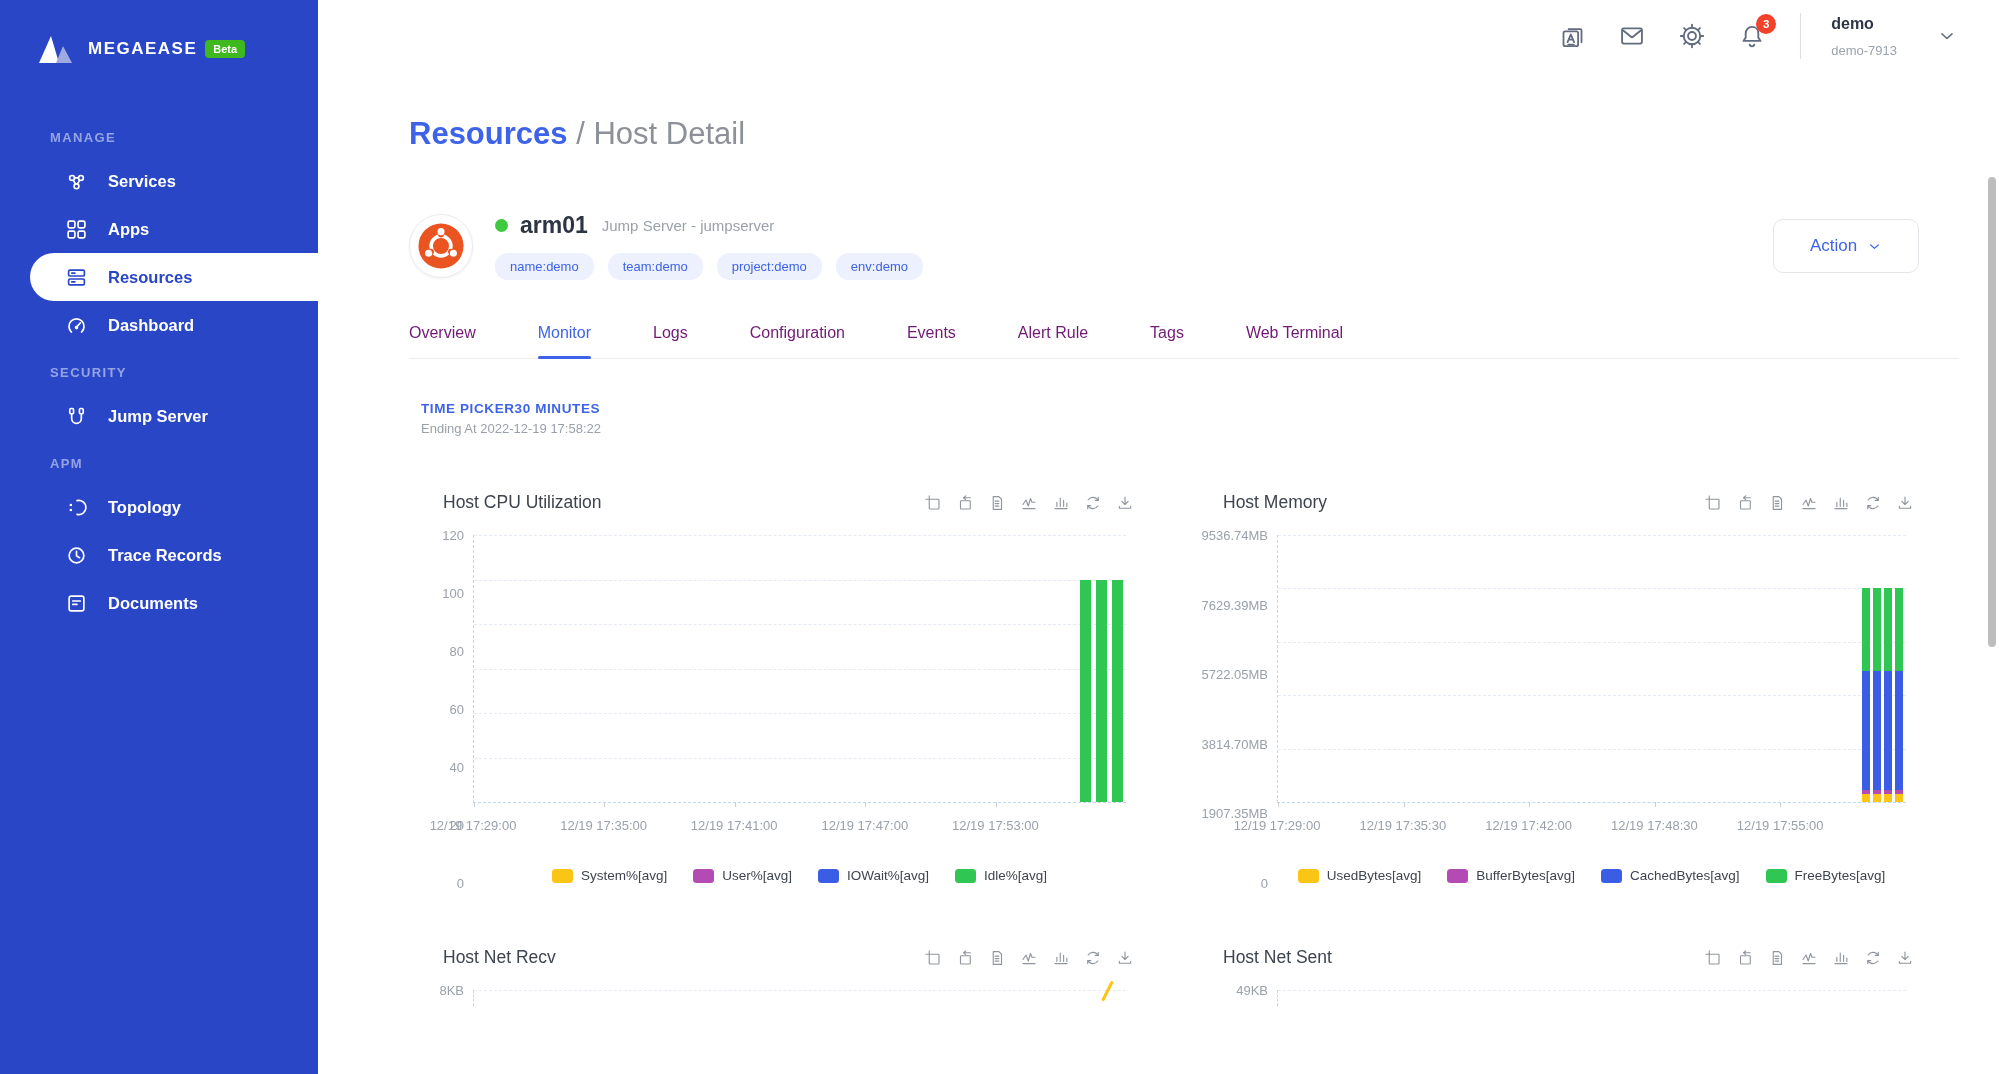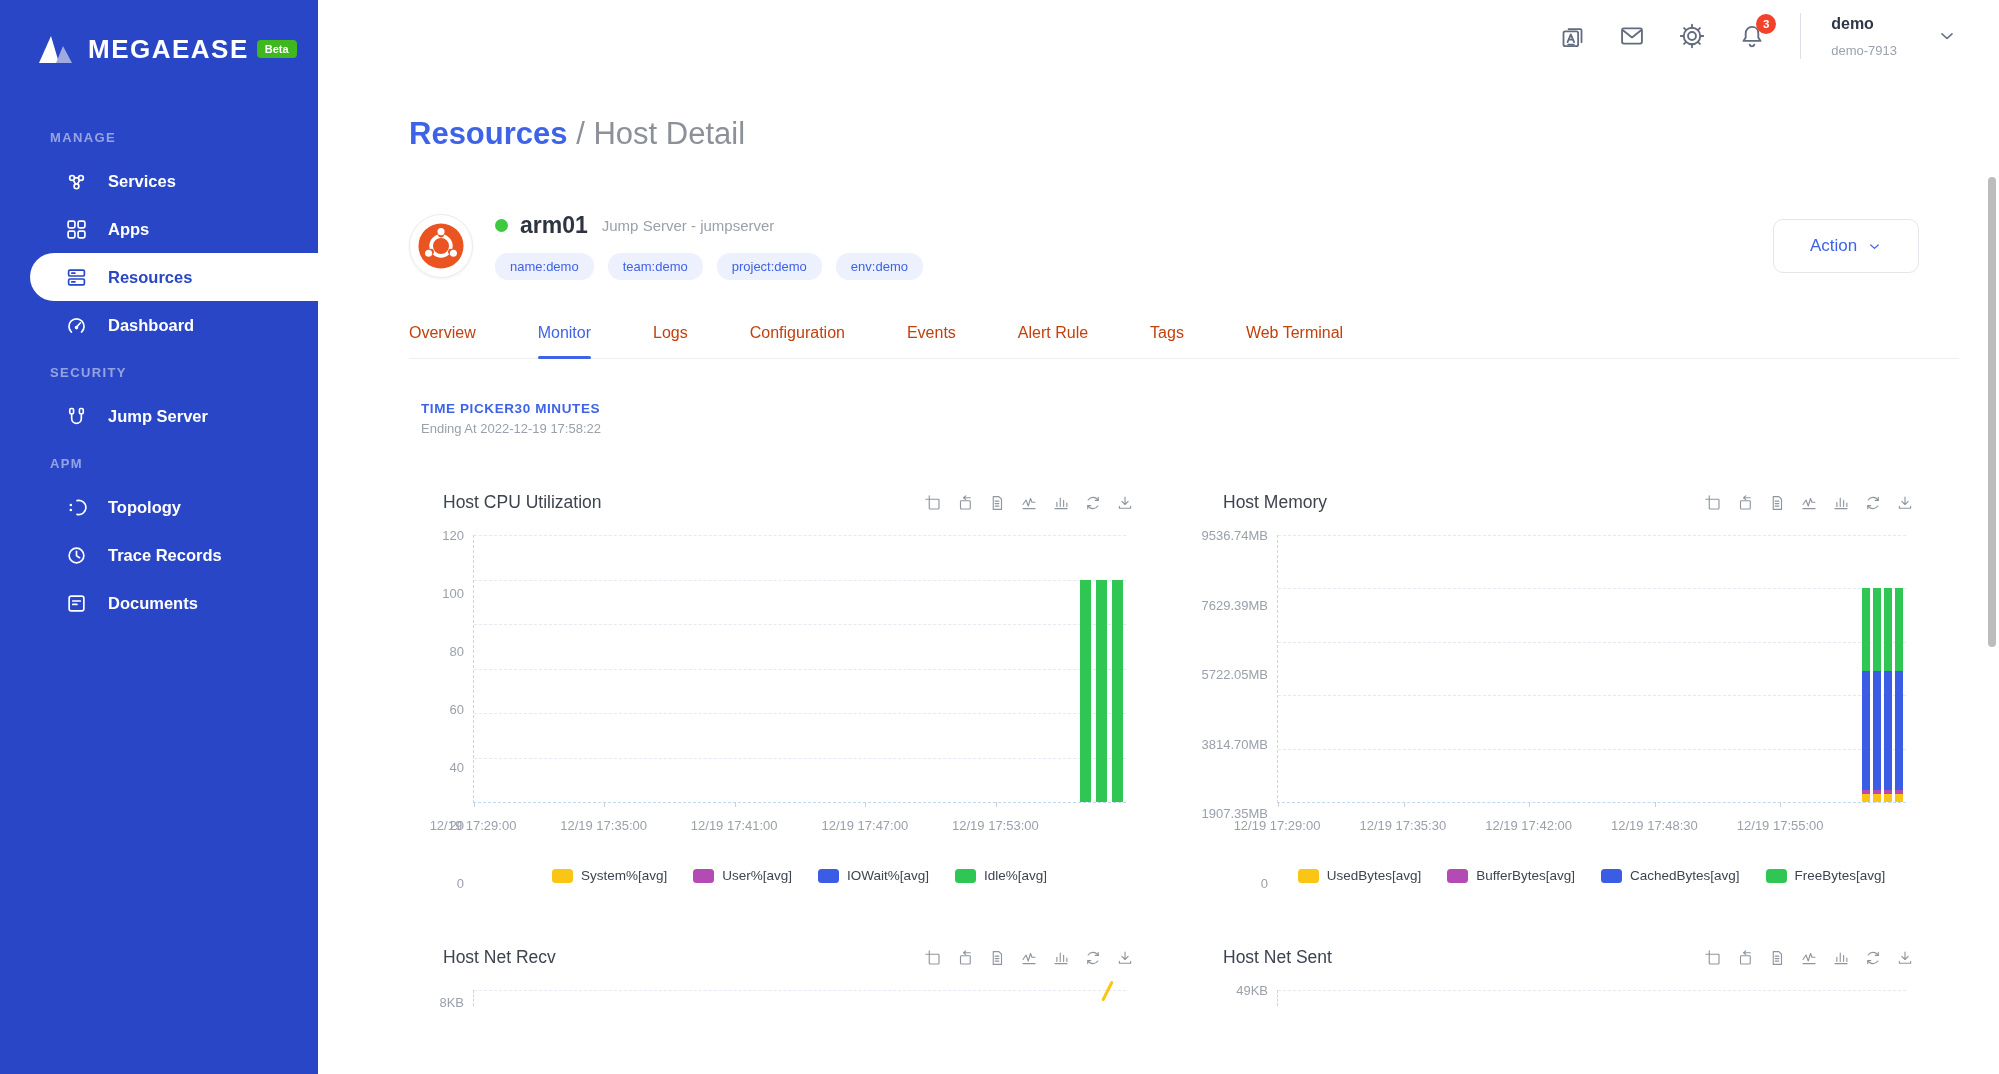--- a/index.html
+++ b/index.html
@@ -3,21 +3,21 @@
 <meta charset="utf-8">
 <style>
   * { margin:0; padding:0; box-sizing:border-box; }
   html,body { width:1999px; height:1074px; overflow:hidden; }
   body { font-family:"Liberation Sans", sans-serif; background:#fff; display:flex; color:#2e3542; }
 
   
   .sidebar { width:318px; flex-shrink:0; background:#2946C6; color:#fff; height:100%; }
   .logo-row { display:flex; align-items:center; padding:32px 0 0 36px; }
   .logo-mark { width:40px; height:34px; margin-right:12px; }
-  .logo-text { font-size:26px; font-weight:bold; letter-spacing:1.5px; }
+  .logo-text { font-size:17px; font-weight:bold; letter-spacing:1.5px; }
   .beta-badge { background:#3FB71E; color:#fff; font-size:11px; font-weight:bold;
     padding:3px 8px; border-radius:4px; margin-left:8px; }
   .nav { margin-top:48px; }
   .section-label { color:rgba(255,255,255,.5); font-size:13px; font-weight:bold;
     letter-spacing:1.4px; padding:16px 8px 12px 50px; }
   .nav-item { display:flex; align-items:center; height:48px; padding-left:66px;
     font-size:16.5px; font-weight:600; cursor:pointer; }
   .nav-item .nicon { width:22px; height:22px; margin-right:20px; display:flex; align-items:center; }
   .nav-item svg { stroke:currentColor; fill:none; stroke-width:1.6; stroke-linecap:round; stroke-linejoin:round; }
   .nav-item.active { background:#fff; color:#2946C6; margin-left:30px; padding-left:36px;
@@ -56,21 +56,21 @@
   .host-name { font-size:23px; font-weight:bold; color:#2e3542; }
   .host-sub { font-size:15px; color:#9aa1ab; margin-left:14px; }
   .tag-row { margin-top:14px; display:flex; gap:14px; }
   .tag { background:#EDF0FD; color:#3E63E8; font-size:13px; padding:6px 15px; border-radius:13px; }
   .action-btn { width:146px; height:54px; border:1px solid #E3E6EB; border-radius:10px;
     background:#fff; color:#3E63E8; font-size:17px; font-weight:500; cursor:pointer;
     display:flex; align-items:center; justify-content:center; gap:10px; }
   .action-btn svg { stroke:currentColor; fill:none; stroke-width:2; stroke-linecap:round; stroke-linejoin:round; }
 
   .tabs { margin-top:44px; display:flex; gap:62px; border-bottom:1px solid #ECEEF1; margin-right:40px; }
-  .tab { font-size:16px; color:#c2410c; padding-bottom:16px; position:relative; cursor:pointer; white-space:nowrap; }
+  .tab { font-size:16px; color:#701a75; padding-bottom:16px; position:relative; cursor:pointer; white-space:nowrap; }
   .tab.active { color:#3E63E8; }
   .tab.active::after { content:""; position:absolute; left:0; right:0; bottom:-1px; height:3px;
     background:#3E63E8; border-radius:2px; }
 
   .timepicker { margin-top:42px; padding-left:12px; cursor:pointer; }
   .tp-line1 { display:flex; }
   .tp-label, .tp-duration { color:#3E63E8; font-size:13.5px; font-weight:bold; letter-spacing:.6px; }
   .tp-sub { margin-top:5px; color:#9aa1ab; font-size:13px; }
 
   
@@ -559,21 +559,21 @@
             <span class="tool-icon">
                 <svg viewBox="0 0 24 24">
                   <path d="M12 4 v10 M12 14 l-4.2-4.2 M12 14 l4.2-4.2"></path>
                   <path d="M4.5 16.5 v2.5 h15 v-2.5"></path>
                 </svg>
               </span>
           </div>
         </div>
         <div class="chart-body">
           <div class="ylabels">
-              <span class="ylab" style="top:12px">8KB</span>
+              <span class="ylab" style="top:0">8KB</span>
             </div>
           <div class="plot-wrap">
             <div class="plot">
                 <div class="grid" style="top:0"></div>
                 <div class="frag" style="left:97%;background:#FBC515"></div>
               </div>
           </div>
         </div>
       </section>
 

